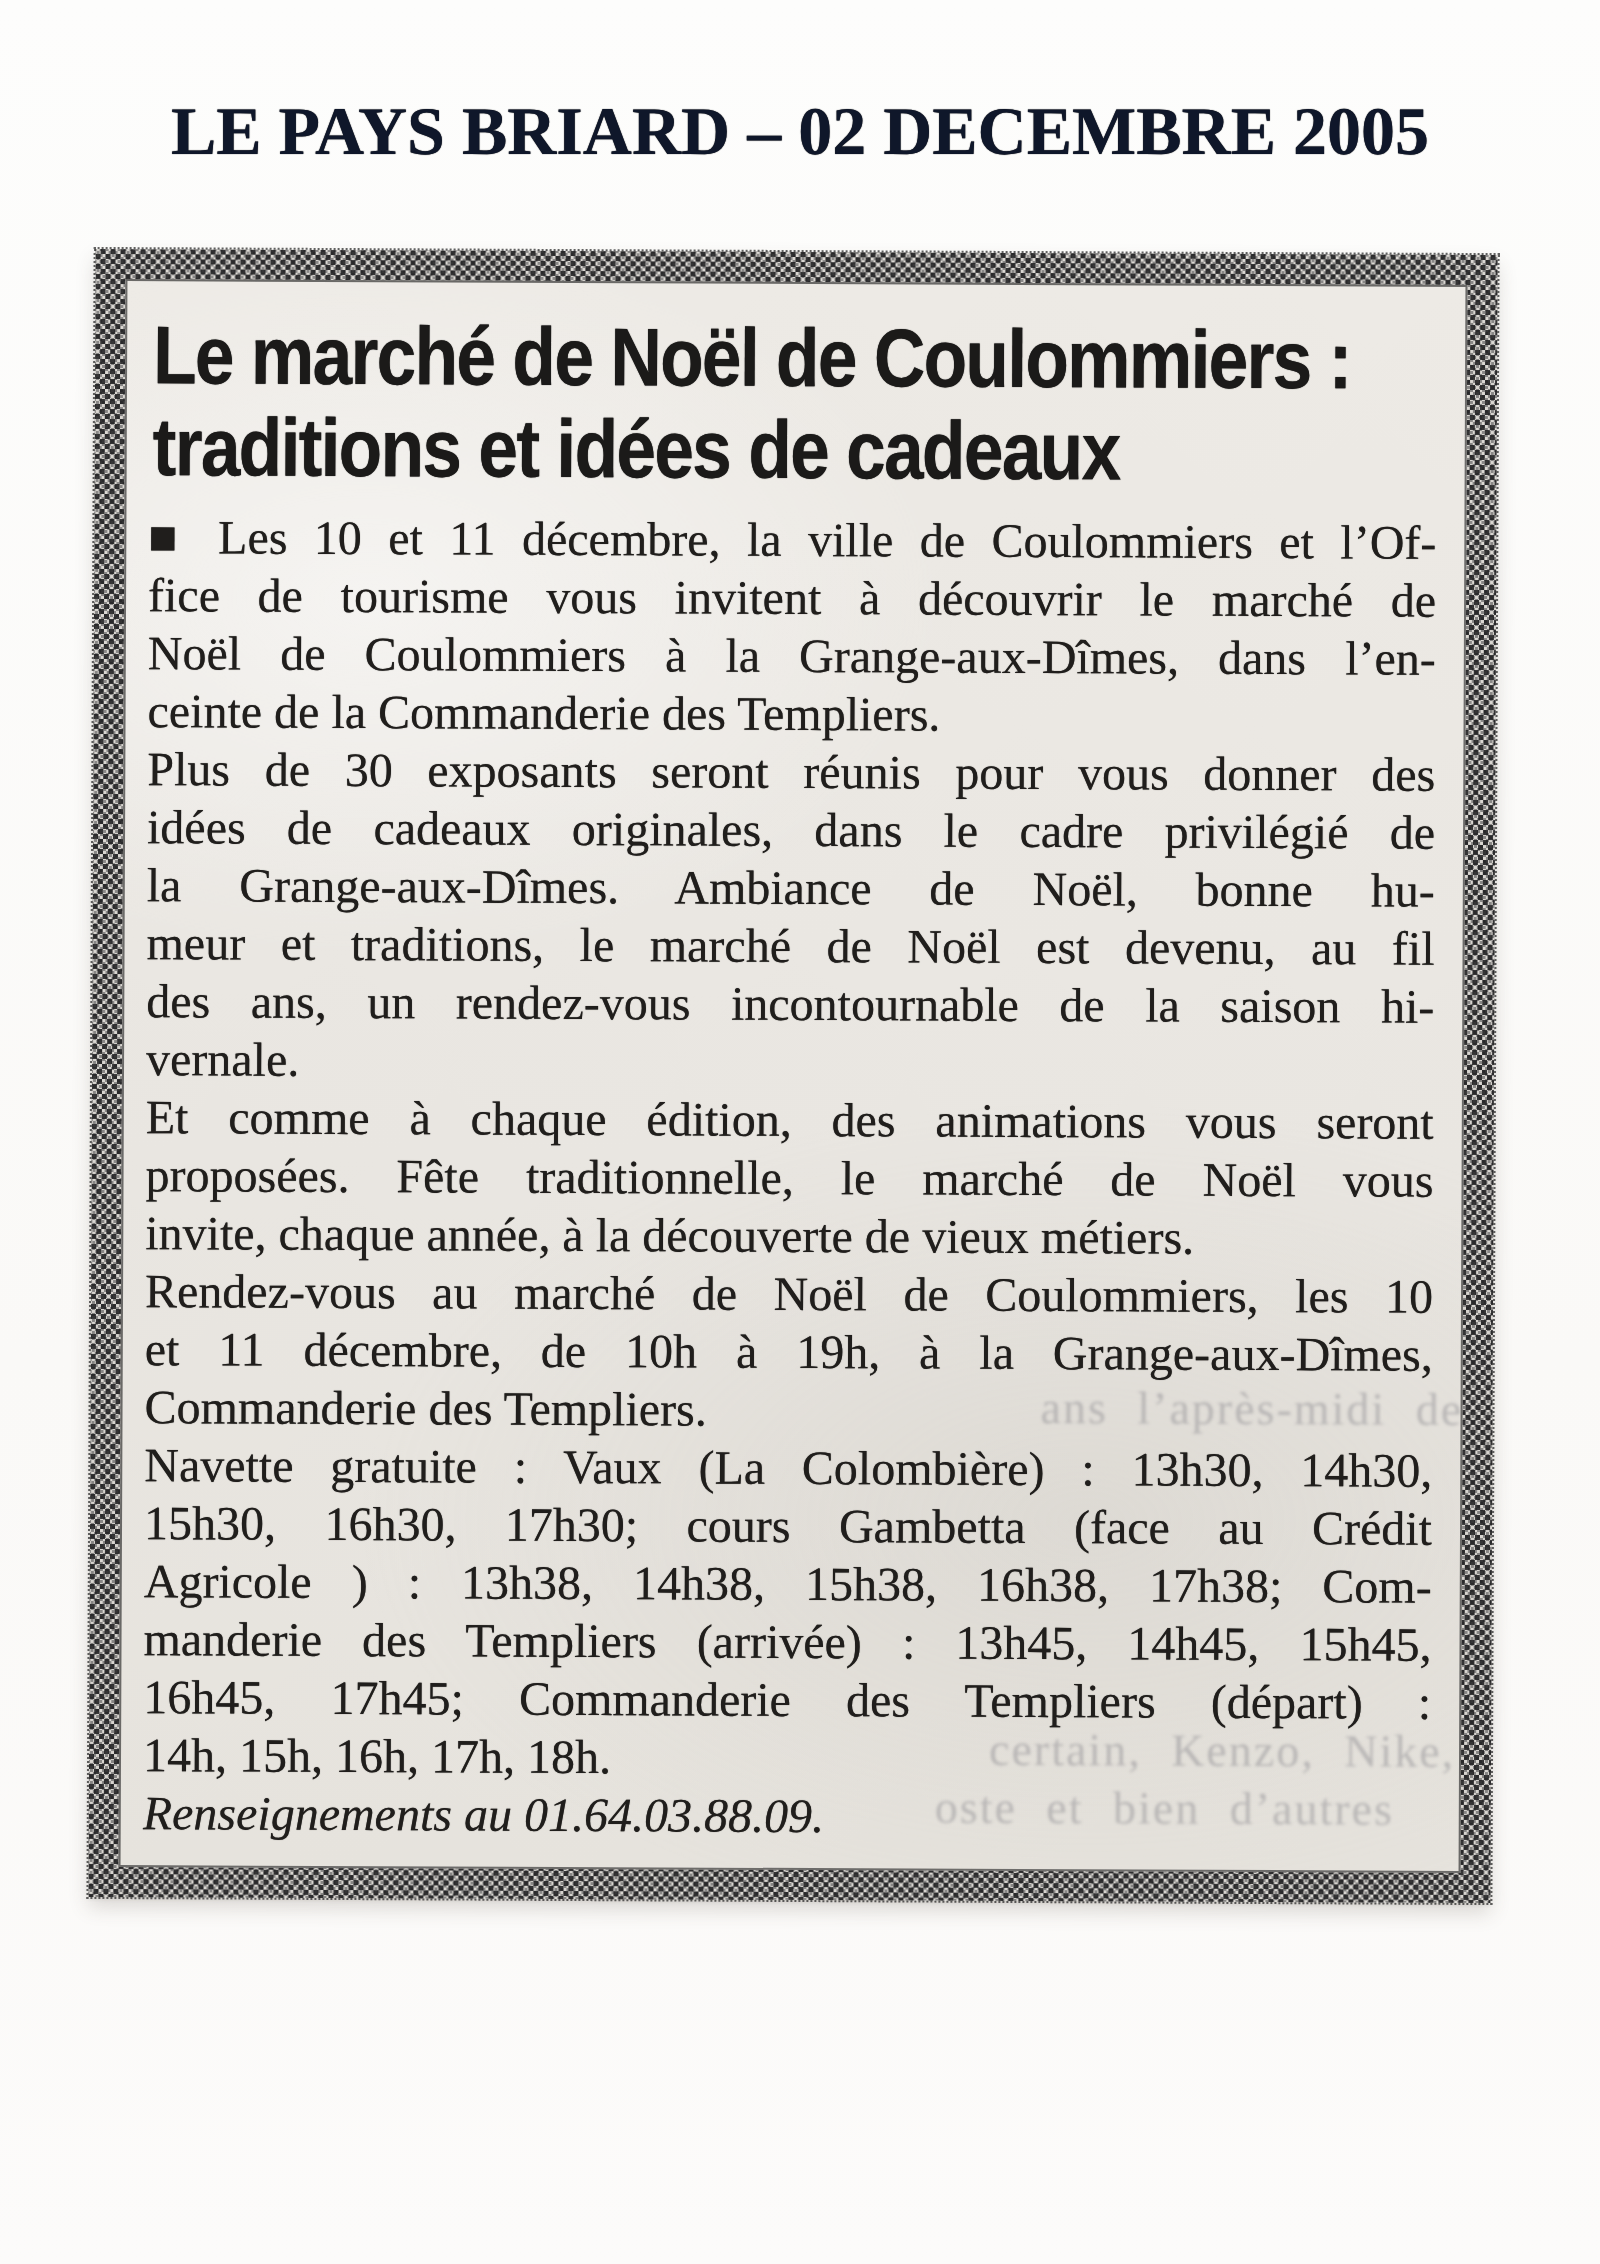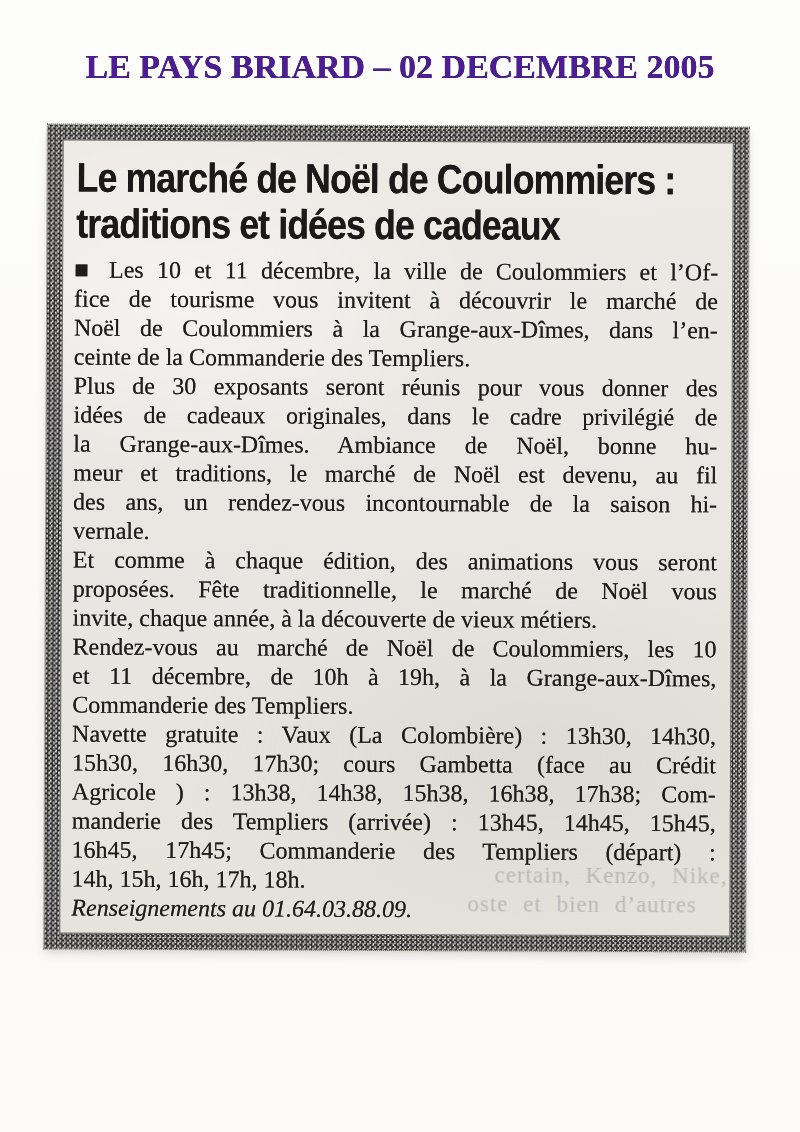--- a/index.html
+++ b/index.html
@@ -19,21 +19,21 @@
   .page-header {
     position: absolute;
     top: 48px;
     left: 0;
     width: 100%;
     text-align: center;
     font-family: "Liberation Serif", "DejaVu Serif", serif;
     font-weight: 700;
     font-size: 34px;
     letter-spacing: 0px;
-    color: #4c1d95;
+    color: #0f172a;
     text-shadow: 0 0 0.5px #121110;
   }
 
   
   .clipping {
     position: absolute;
     left: 46px;
     top: 126px;
     width: 701px;
     height: 824px;
@@ -158,16 +158,17 @@
           <div class="line">Agricole ) : 13h38, 14h38, 15h38, 16h38, 17h38; Com-</div>
           <div class="line">manderie des Templiers (arrivée) : 13h45, 14h45, 15h45,</div>
           <div class="line">16h45, 17h45; Commanderie des Templiers (départ) :</div>
           <div class="line last">14h, 15h, 16h, 17h, 18h.</div>
         </div>
         <div class="para italic">
           <div class="line last">Renseignements au 01.64.03.88.09.</div>
         </div>
       </div>
 
+  <span class="bleed" style="left: 459px; top: 549px;">ans  l’après-midi  de</span>
       <span class="bleed" style="left: 434px; top: 720px;">certain,  Kenzo,  Nike,</span>
       <span class="bleed" style="left: 407px; top: 749px;">oste  et  bien  d’autres</span>
     </div>
 </div>
 
 </body></html>

